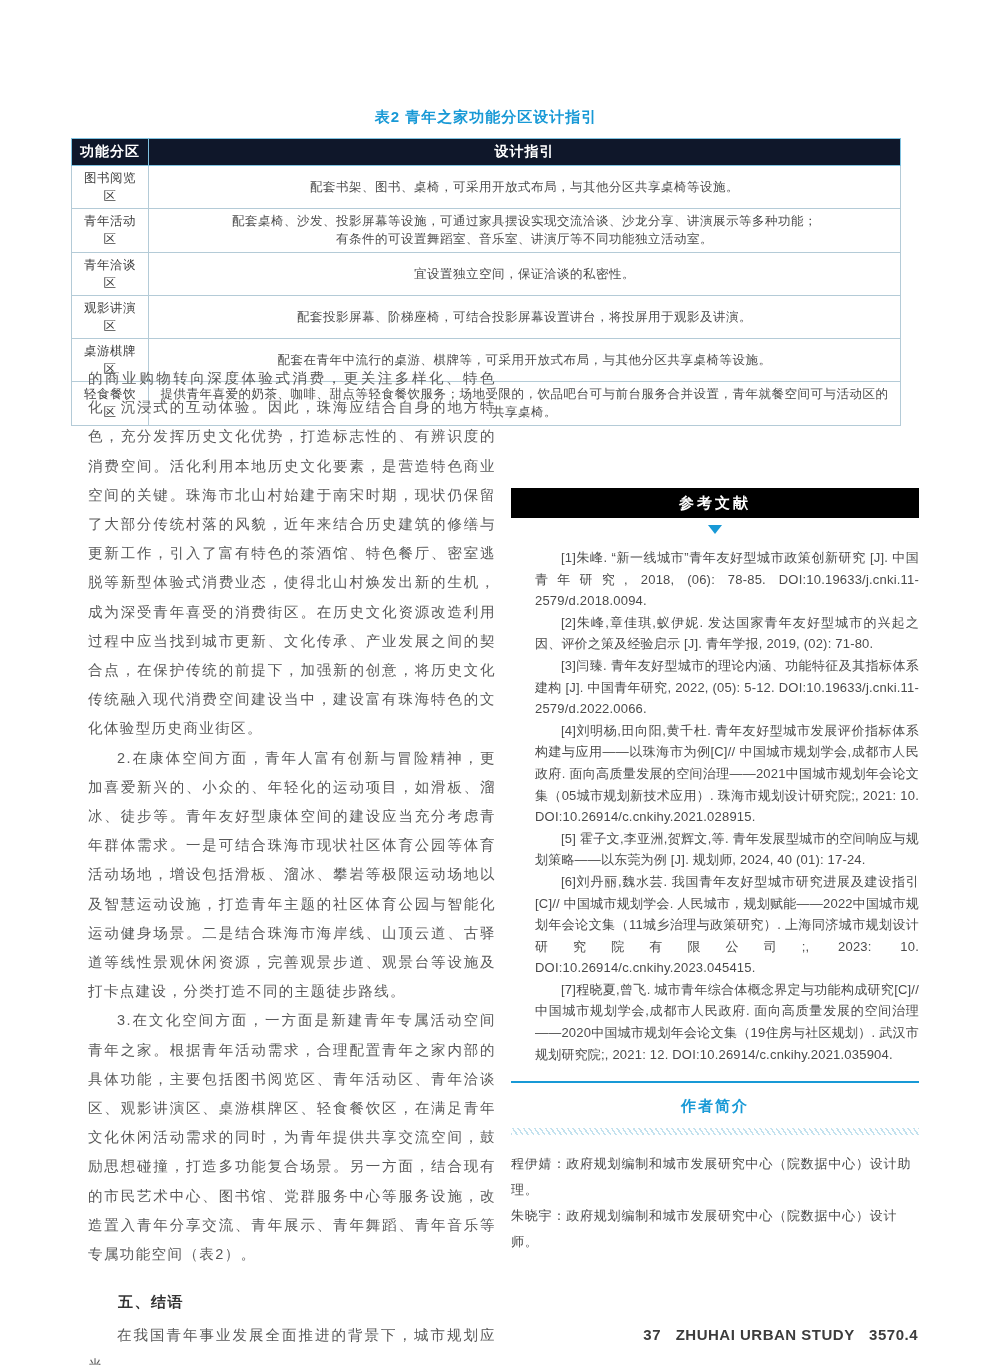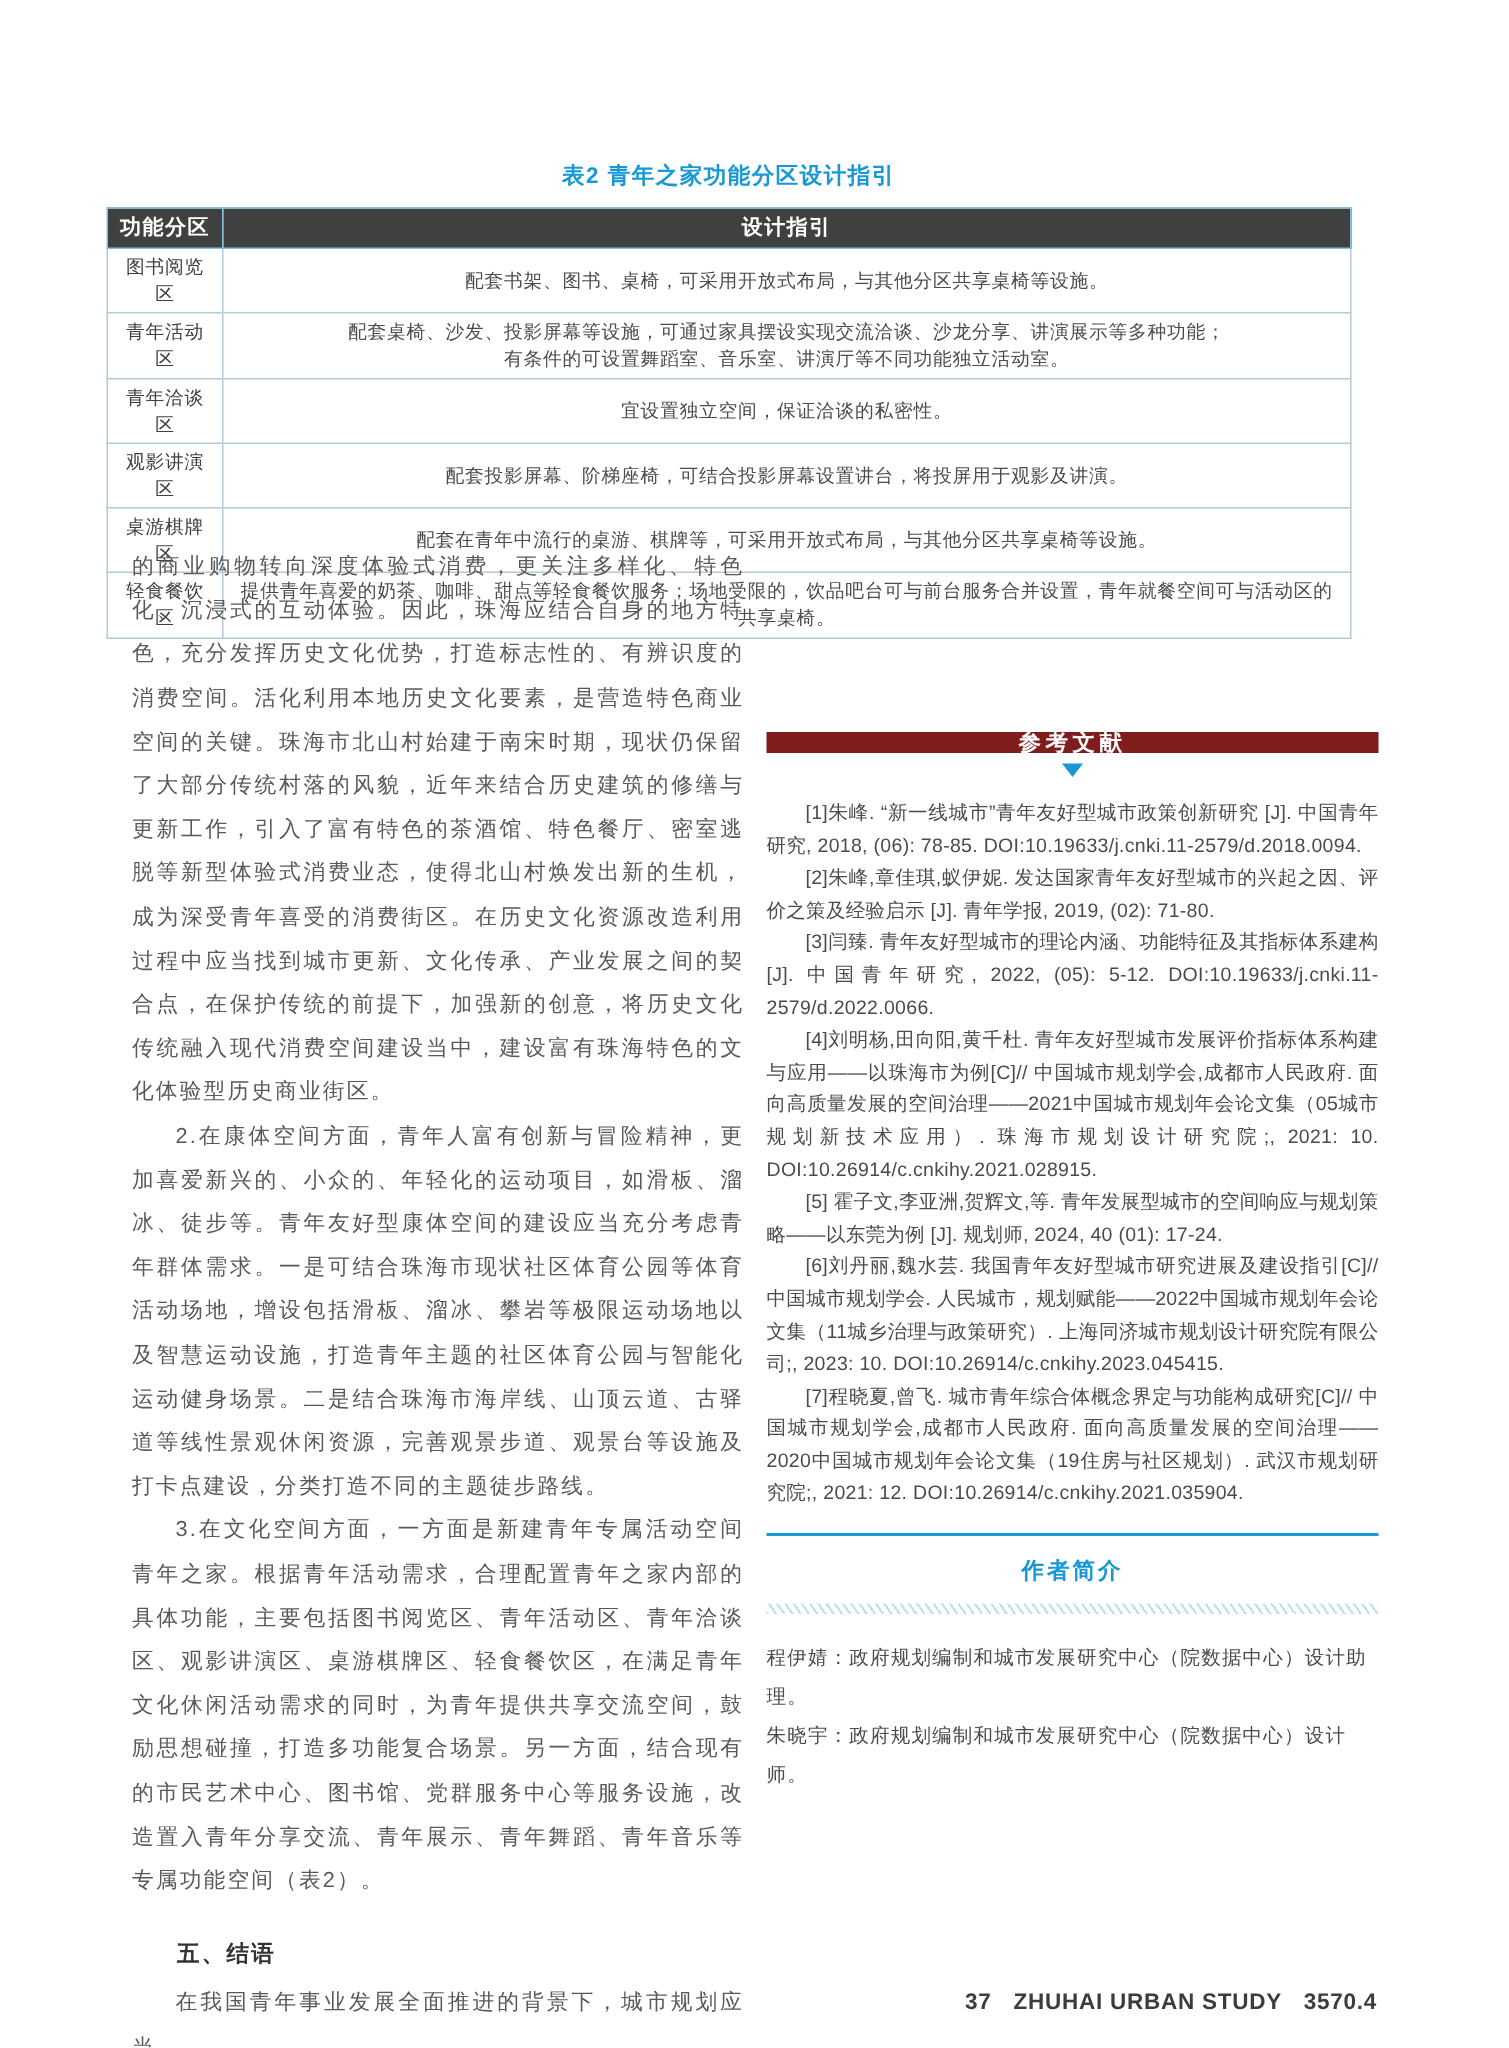--- a/index.html
+++ b/index.html
@@ -4,39 +4,39 @@
 <style>
   * { margin:0; padding:0; box-sizing:border-box; }
   html,body { background:#ffffff; }
   body { font-family:"Liberation Sans","DejaVu Sans",sans-serif; }
   .page { position:relative; width:1006px; height:1365px; background:#ffffff; overflow:hidden; }
 
   
   .table-section { position:absolute; left:71px; top:108px; width:830px; }
   .table-title { text-align:center; color:#1899d6; font-weight:bold; font-size:15px; margin-bottom:11px; letter-spacing:1px; }
   table.guide-table { width:100%; border-collapse:collapse; table-layout:fixed; }
-  .guide-table th { background:#404040; color:#ffffff; font-size:14px; font-weight:bold; padding:4px 2px; border:1px solid #7fc2e0; letter-spacing:1px; }
+  .guide-table th { background:#0f172a; color:#ffffff; font-size:14px; font-weight:bold; padding:4px 2px; border:1px solid #7fc2e0; letter-spacing:1px; }
   .guide-table td { border:1px solid #b4cbd7; color:#4c4c4c; font-size:12.5px; line-height:1.45; padding:3px 8px; text-align:center; white-space:pre-line; letter-spacing:0.5px; }
   .guide-table .col-zone { width:77px; }
   .guide-table td.zone { color:#3f3f3f; }
 
   
   .col-left  { position:absolute; left:88px;  top:364px; width:408px; }
   .col-right { position:absolute; left:511px; top:364px; width:408px; }
   p.body { font-size:14.5px; line-height:29.2px; color:#595959; text-align:justify; letter-spacing:1.4px; }
   p.body.indent { text-indent:2em; }
   .section-heading { font-size:15px; font-weight:bold; color:#333333; text-indent:2em; margin-top:24px; margin-bottom:9px; letter-spacing:1.5px; }
 
   
   .ref-block { margin-top:124px; }
-  .ref-banner { background:#7f1d1d; height:14px; display:flex; align-items:center; justify-content:center; }
+  .ref-banner { background:#000000; height:30px; display:flex; align-items:center; justify-content:center; }
   .ref-banner span { color:#ffffff; font-size:15px; font-weight:bold; letter-spacing:3px; }
   .ref-triangle { width:0; height:0; border-left:7px solid transparent; border-right:7px solid transparent; border-top:9px solid #1899d6; margin:7px auto 0 auto; }
   .refs { margin-top:13px; }
-  .refs p { font-size:13px; line-height:21.6px; color:#4b4b4b; text-align:justify; text-indent:2em; letter-spacing:0.2px; }
+  .refs p { font-size:13px; line-height:21.6px; color:#4b4b4b; text-align:justify; text-indent:2em; letter-spacing:0.2px;margin-left:24px; }
 
   
   .author-rule { border:none; border-top:2px solid #1899d6; margin-top:16px; }
   .author-title { text-align:center; color:#1899d6; font-size:15px; font-weight:bold; letter-spacing:2px; margin-top:14px; margin-bottom:12px; }
   .hatch-divider { height:7px; background:repeating-linear-gradient(55deg,#c2e1ee 0 1.5px,transparent 1.5px 4.5px); }
   .authors { margin-top:16px; }
   .authors p { font-size:13px; line-height:26px; color:#4b4b4b; letter-spacing:0.8px; }
 
   
   .footer { position:absolute; right:88px; top:1326px; font-size:15px; font-weight:bold; color:#3c3c3c; letter-spacing:0.5px; }

